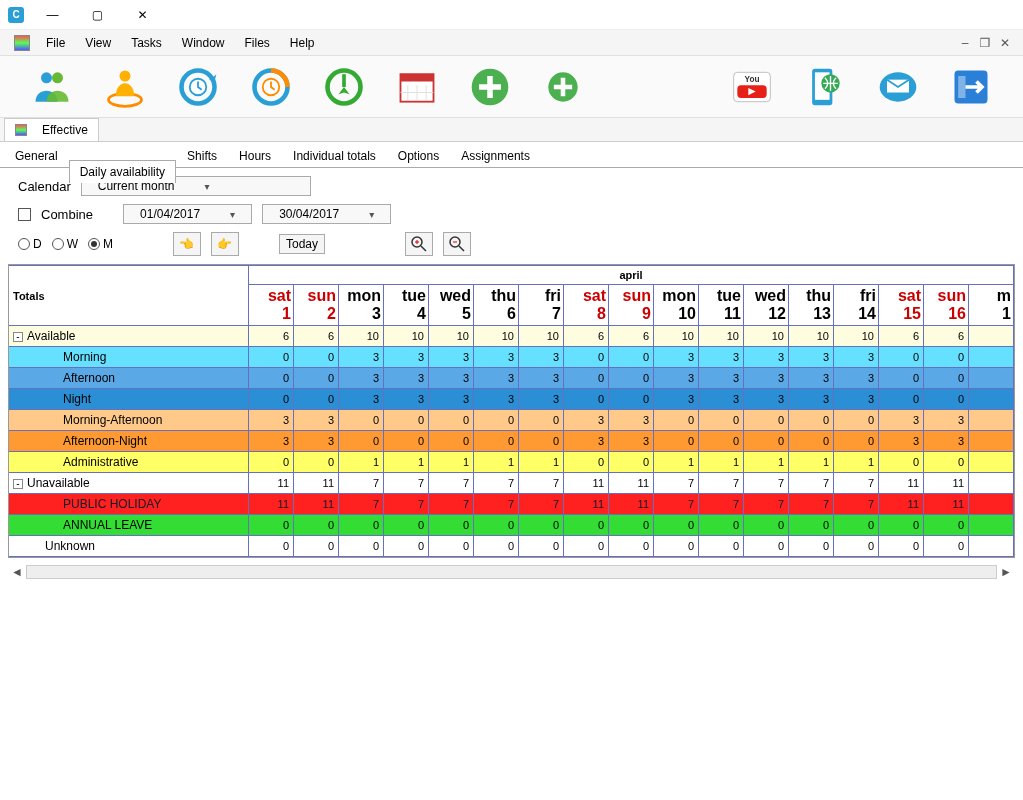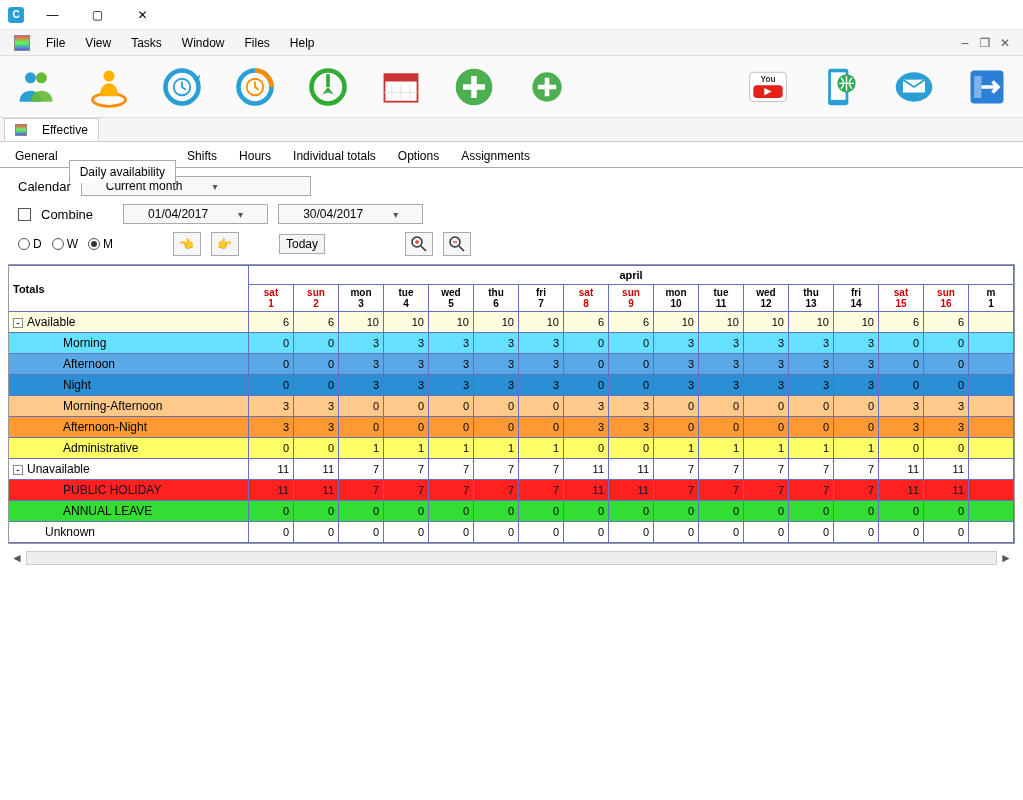--- a/index.html
+++ b/index.html
@@ -9,51 +9,51 @@
 .titlebar .app-icon { width: 16px; height: 16px; background: #2a9fd6; border-radius: 3px; margin-right: 6px; display:flex; align-items:center; justify-content:center; color:#fff; font-size:10px; font-weight:bold; }
 .titlebar .title { flex: 1; font-size: 12px; }
 .titlebar .winbtn { width: 45px; height: 30px; display: flex; align-items: center; justify-content: center; font-size: 12px; }
 
 .menubar { height: 26px; display: flex; align-items: center; padding: 0 8px; background: #f5f5f5; border-bottom: 1px solid #e0e0e0; }
 .menubar .mb-icon { width: 16px; height: 16px; margin: 0 6px; background: linear-gradient(#f55, #5f5, #55f); border:1px solid #888; }
 .menubar .mitem { padding: 4px 10px; cursor: default; font-size: 12px; }
 .menubar .spacer { flex: 1; }
 .menubar .mdi { width: 16px; height: 16px; margin: 0 2px; display:flex; align-items:center; justify-content:center; font-size:12px; color:#555;}
 
-.toolbar { height: 62px; display: flex; align-items: center; padding: 4px 12px; gap: 25px; background: #fafafa; border-bottom: 1px solid #e0e0e0; }
+.toolbar { height: 62px; display: flex; align-items: center; padding: 4px 28px; gap: 25px; background: #fafafa; border-bottom: 1px solid #e0e0e0; }
 .toolbar .tbtn { width: 48px; height: 48px; display:flex; align-items:center; justify-content:center; border-radius:4px; }
 .toolbar .tbtn svg { width: 44px; height: 44px; }
 .toolbar .spacer { flex:1; }
 
 .subtabs { height: 24px; background: #f5f5f5; display:flex; align-items:flex-end; padding: 0 4px; border-bottom:1px solid #ccc;}
 .subtabs .stab { padding: 4px 10px; font-size: 12px; background:#fff; border:1px solid #ccc; border-bottom:none; margin-right:2px; display:flex; gap:15px; align-items:center;}
 .subtabs .stab .ticon{ width:12px;height:12px; background: linear-gradient(#f55, #5f5, #55f); border:1px solid #888;}
 
 .tabrow { height: 26px; display:flex; align-items:flex-end; padding: 6px 4px 0 4px; gap:0; border-bottom: 1px solid #aaa;}
 .tabrow .tab { padding: 4px 10px; font-size: 12px; border:1px solid transparent; border-bottom:none; cursor:default;}
 .tabrow .tab.active { background:#fff; border-color:#aaa; position:relative; top:16px;}
 
 .controls { padding: 8px 18px; display:flex; flex-direction:column; gap:8px; background:#fff;}
 .controls .row { display:flex; align-items:center; gap:10px; }
 .controls label { font-size:13px; }
-.select { display:inline-flex; align-items:center; border:1px solid #aaa; padding:2px 24px; gap:30px; background:#f8f8f8; font-size:12px;}
+.select { display:inline-flex; align-items:center; border:1px solid #aaa; padding:2px 16px; gap:30px; background:#f8f8f8; font-size:12px;}
 .select .arr { font-size:10px; color:#555;}
 .checkbox { width:13px; height:13px; border:1px solid #555; display:inline-block; vertical-align:middle;}
 .radio { display:inline-flex; align-items:center; gap:3px; }
 .radio .r { width:12px;height:12px;border:1px solid #555;border-radius:50%; display:inline-flex; align-items:center; justify-content:center;}
 .radio .r.checked::after{content:'';width:6px;height:6px;background:#333;border-radius:50%;}
 .smallbtn{ border:1px solid #aaa; padding:2px 6px; background:#f5f5f5; font-size:12px;}
 .iconbtn{ border:1px solid #aaa; padding:2px 4px; background:#f5f5f5; width:28px; height:24px; display:inline-flex; align-items:center; justify-content:center;}
 
 .gridwrap { border:1px solid #999; margin: 0 8px; overflow:hidden;}
 table { border-collapse: collapse; width: 100%; }
 th, td { border: 1px solid #6670c0; font-size: 11px; padding: 3px 4px; text-align:right; white-space:nowrap;}
 .hdr-month { text-align:center; background:#fff; font-weight:bold; border-left:none;}
 .hdr-day { text-align:center; background:#fff; font-weight:bold; padding:2px 2px;}
-.hdr-day .dd { font-size:10px; }
+.hdr-day .dd { font-size:16px;text-align:right; }
 .hdr-day.weekend { color:#c00; }
 .rowlabel { text-align:left; padding-left:4px; min-width:236px; font-size:12px; border-left:none;}
 .indent1 { padding-left: 36px !important; }
 .indent2 { padding-left: 54px !important; }
 .tree { display:inline-block; width:10px; height:10px; border:1px solid #888; text-align:center; line-height:8px; font-size:10px; margin-right:4px; background:#fff;}
 .cell { width:45px; }
 .tot-hdr { text-align:left; background:#fff; font-weight:bold; padding:4px; border-left:none;}
 
 .bg-available { background:#fffde0;}
 .bg-morning { background:#66e0ff;}

